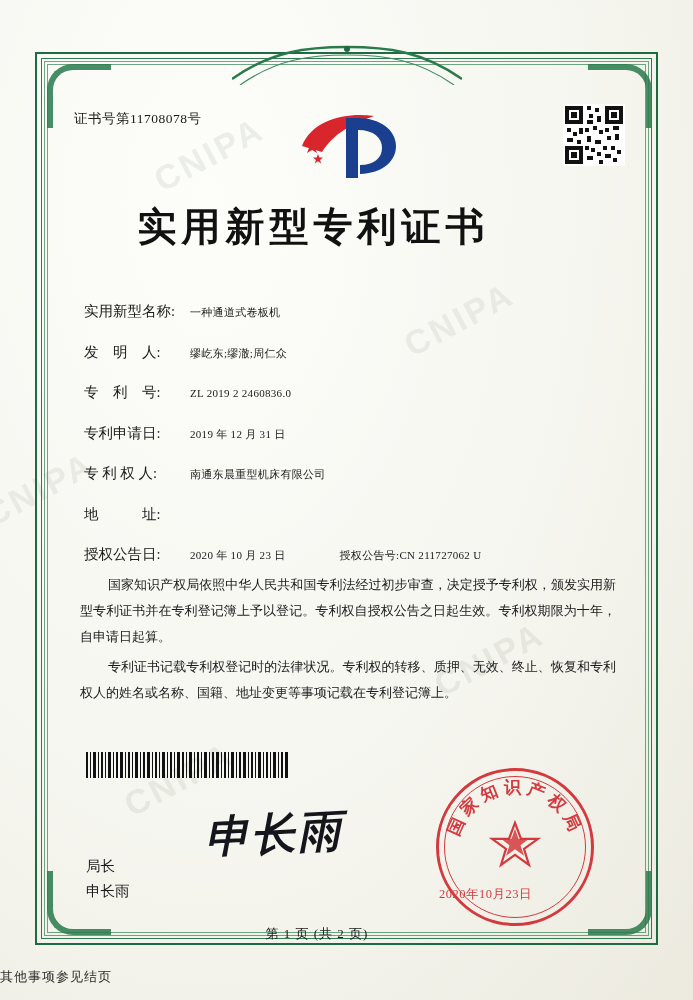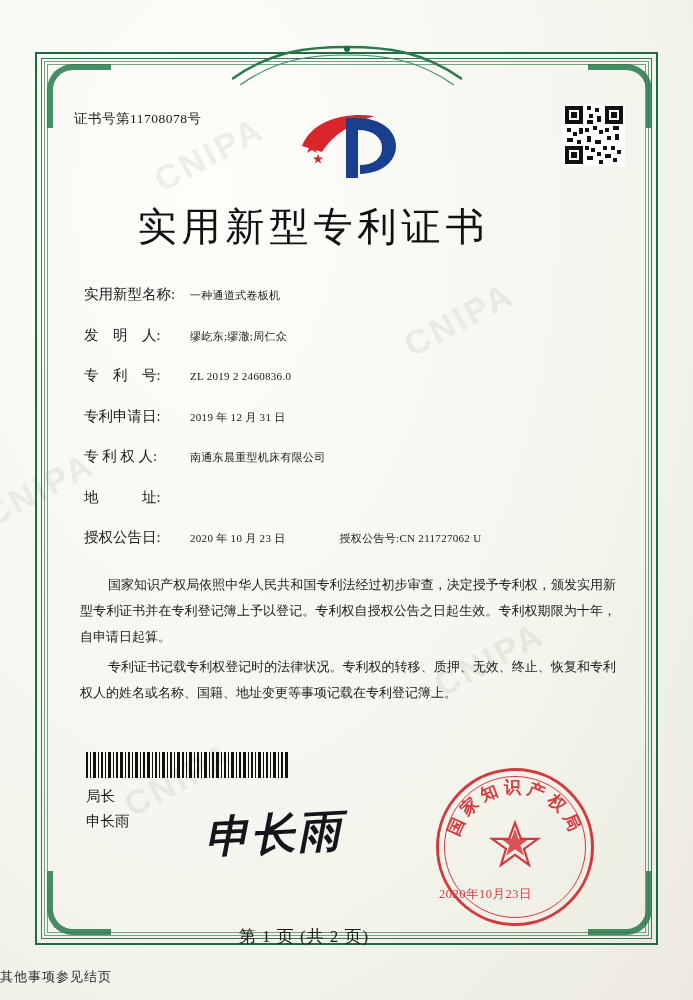--- a/index.html
+++ b/index.html
@@ -108,28 +108,28 @@
     width: 118px; height: 72px;
   }
 
   .doc-title {
     position: absolute;
     left: 0; top: 200px;
     width: 627px;
     text-align: center;
     font-family: "DejaVu Serif", serif;
     font-size: 39px;
-    font-weight: normal;
+    font-weight: bold;
     letter-spacing: 5px;
     color: #111;
   }
 
   .fields {
     position: absolute;
-    left: 84px; top: 285px;
+    left: 84px; top: 302px;
     width: 530px;
   }
   .field-row {
     display: flex;
     align-items: baseline;
     margin-bottom: 21.5px;
     font-size: 14.5px;
   }
   .field-label {
     width: 106px;
@@ -160,21 +160,21 @@
   }
 
   .barcode {
     position: absolute;
     left: 86px; top: 752px;
     width: 202px; height: 26px;
   }
 
   .signature-block {
     position: absolute;
-    left: 86px; top: 784px;
+    left: 86px; top: 854px;
     font-size: 14.5px;
     line-height: 25px;
   }
 
   .handwriting {
     position: absolute;
     left: 205px; top: 805px;
     font-family: "DejaVu Serif", serif;
     font-size: 44px;
     font-style: italic;
@@ -218,22 +218,23 @@
     position: absolute;
     left: 50%; top: 50%;
     transform: translate(-50%,-58%);
   }
 
   .page-num {
     position: absolute;
     left: 0; top: 925px;
     width: 608px;
     text-align: center;
-    font-size: 17px;
+    font-size: 13px;
     letter-spacing: 1px;
+    padding-left: 13px;
   }
 
   .footer-note {
     position: absolute;
     left: 0; top: 968px;
     width: 693px;
     text-align: left;
     font-size: 13px;
     letter-spacing: 1px;
     color: #2b2b2b;

